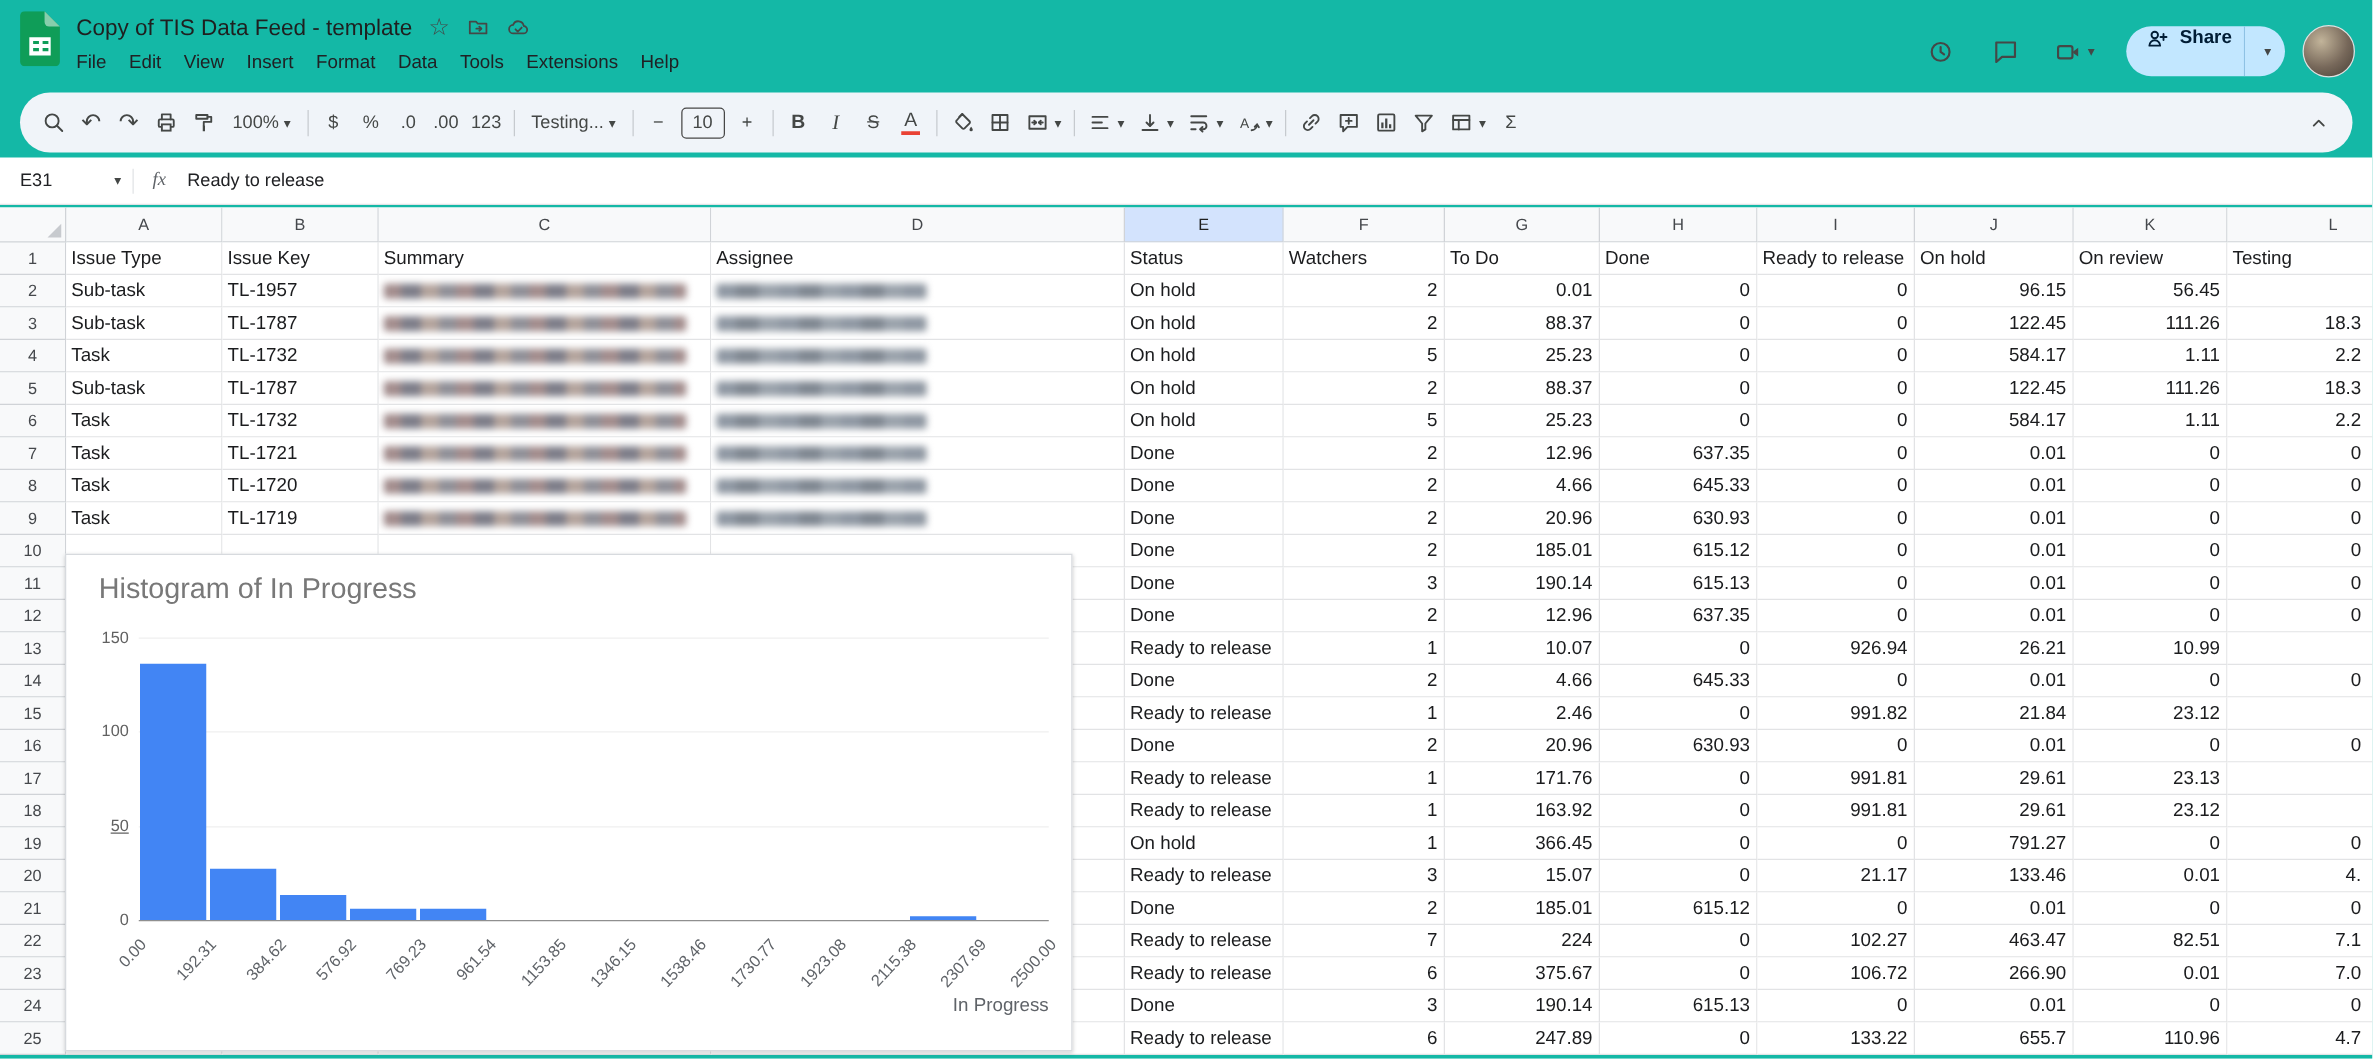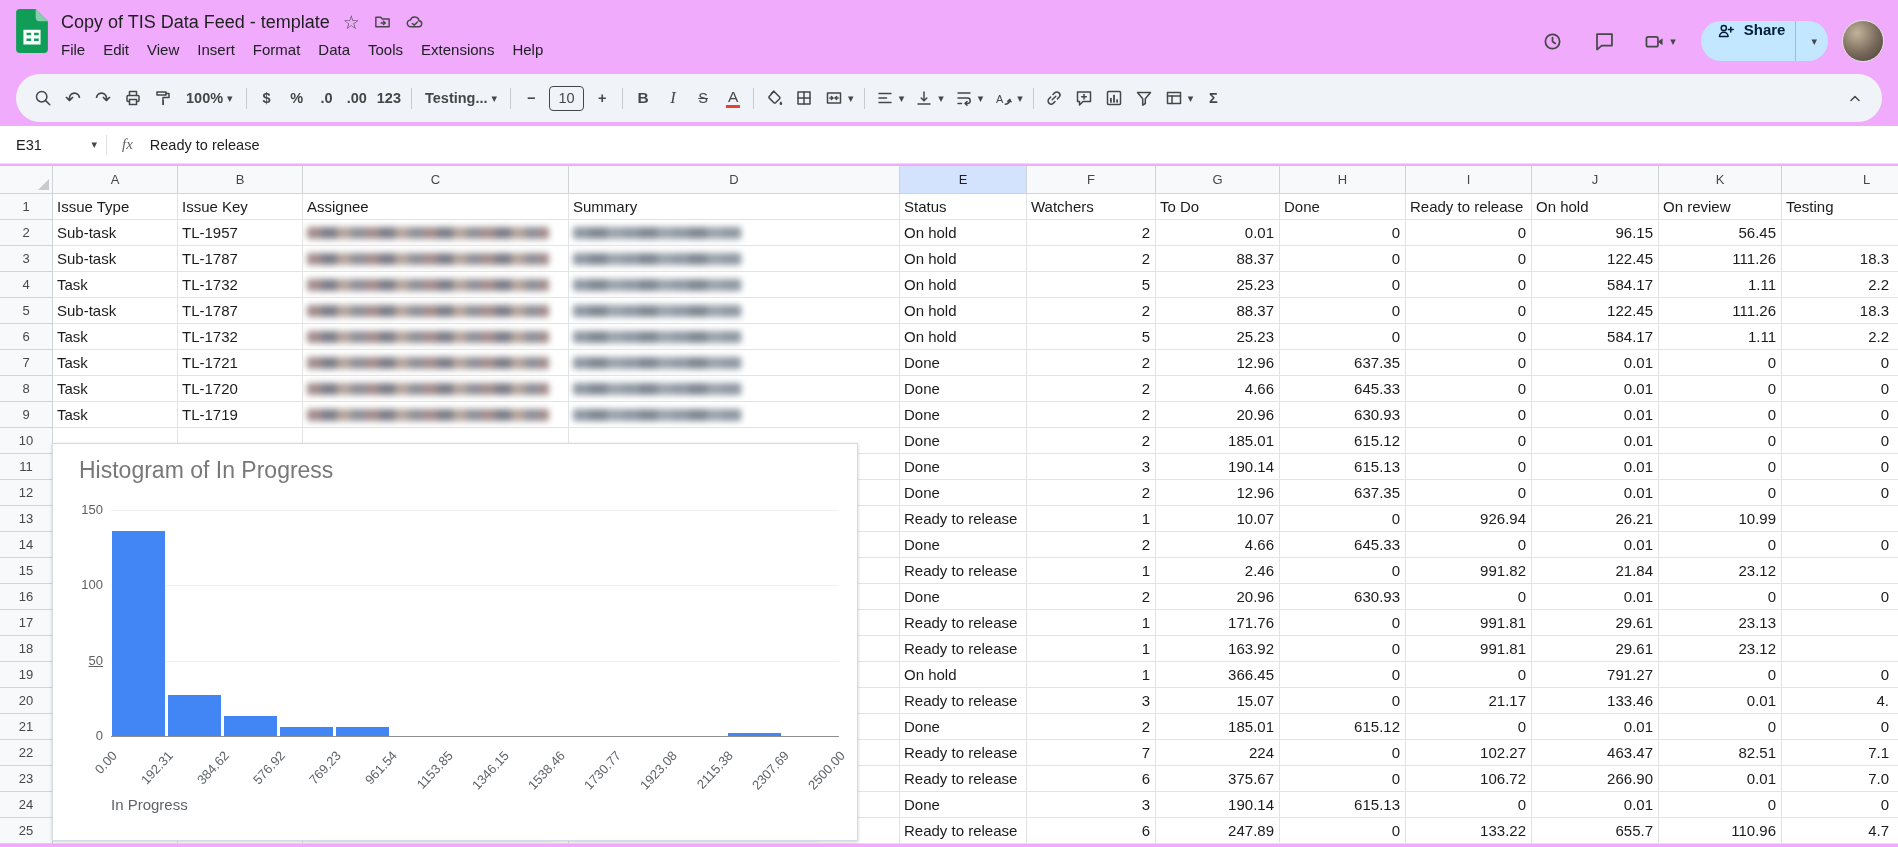--- a/index.html
+++ b/index.html
@@ -1,18 +1,18 @@
 <!DOCTYPE html>
 <html><head>
 <meta charset="utf-8">
 <style>
 *{box-sizing:border-box}
 html,body{margin:0;padding:0}
 body{width:1898px;height:847px;overflow:hidden;background:#fff;font-family:"Liberation Sans",sans-serif}
-.app{position:relative;width:1898px;height:847px;overflow:hidden;background:#f0abfc}
+.app{position:relative;width:1898px;height:847px;overflow:hidden;background:#14b8a6}
 
 
 .topbar{position:absolute;top:0;left:0;width:100%;height:72px;display:flex;justify-content:space-between;padding:7px 14px 0 16px}
 .tb-left{display:flex;gap:13px}
 .logo{margin-top:2px}
 .title-row{display:flex;align-items:center;gap:13px;height:30px}
 .doc-title{font-size:18px;color:#1f1f1f;white-space:nowrap}
 .title-ic{color:#444746;font-size:19px;line-height:1;display:flex;align-items:center}
 .title-ic .ic{width:19px;height:19px}
 .menu-row{display:flex;margin-left:-9px;margin-top:1px}
@@ -25,21 +25,21 @@
 .share{display:flex;align-items:flex-start;height:40px;background:#c2e7ff;border-radius:20px;padding-left:15px;color:#001d35;margin-left:8px}
 .share .ic{width:20px;height:20px}
 .share-label{font-size:15px;font-weight:bold;margin:0 10px 0 8px}
 .share-caret{height:40px;display:flex;align-items:center;padding:0 11px;border-left:1px solid #8ec2e4;border-radius:0 20px 20px 0}
 .avatar{width:42px;height:42px;border-radius:50%;background:radial-gradient(circle at 35% 30%,#c2b49a,#77685a 55%,#463e35);margin-left:6px;border:1px solid #e0e0e0}
 
 
 .toolbar{position:absolute;top:74px;left:16px;width:1866px;height:48px;background:#f0f4f9;border-radius:24px;display:flex;align-items:center;padding:0 12px;gap:1px}
 .tbtn{display:flex;align-items:center;justify-content:center;min-width:30px;height:32px;padding:0 5px;border-radius:6px;color:#444746;cursor:default}
 .glyph{font-size:19px;color:#444746;line-height:1}
-.tlabel{font-size:14.5px;font-weight:bold;color:#444746}
+.tlabel{font-size:14.5px;font-weight:normal;color:#444746}
 .tlabel.bold{font-weight:bold;font-size:15.5px}
 .tlabel.italic{font-style:italic;font-family:"Liberation Serif",serif;font-size:16.5px;font-weight:normal}
 .tlabel.strike{text-decoration:line-through;font-weight:normal}
 .a-color{border-bottom:3.5px solid #e94235;line-height:1.1;padding:0 2px;font-weight:normal;font-size:15.5px}
 .sizebox{border:1.5px solid #474747;border-radius:4px;min-width:35px;height:25px;margin:0 3px}
 .sizebox .tlabel{font-weight:normal}
 .tbtn-dropdown{padding:0 8px}
 .tsep{width:1px;height:21px;background:#c6cacf;margin:0 5px;flex:none}
 .tspacer{flex:1}
 .icwrap{display:flex}
@@ -70,21 +70,21 @@
 
 
 .chart-card{position:absolute;left:52px;top:443px;width:806px;height:398px;background:#fff;border:1px solid #d7dade;box-shadow:0 1px 3px rgba(60,64,67,.25);z-index:6}
 .chart-title{position:absolute;left:26px;top:13px;font-size:23px;color:#787878}
 .chart-plot{position:absolute;left:0;top:0;right:0;bottom:0}
 .gline{position:absolute;height:1px;background:#f0f0f0}
 .axis{position:absolute;height:1px;background:#8f8f8f}
 .bar{position:absolute}
 .ytick{position:absolute;left:8px;width:42px;text-align:right;font-size:13px;color:#616161}
 .xtick{position:absolute;width:64px;text-align:right;transform:rotate(-47deg);transform-origin:100% 0;font-size:13px;color:#5f6368;white-space:nowrap}
-.xlabel{position:absolute;left:58px;width:728px;top:352px;text-align:left;font-size:15px;color:#5f6368}
+.xlabel{position:absolute;left:58px;width:728px;top:352px;text-align:right;font-size:15px;color:#5f6368}
 </style>
 </head>
 <body>
 
 <div class="app">
 
   <header class="topbar">
     <div class="tb-left">
       <div class="logo">
         <svg width="32" height="44" viewBox="0 0 26 36">
@@ -400,22 +400,22 @@
       <div class="hd">F</div>
       <div class="hd">G</div>
       <div class="hd">H</div>
       <div class="hd">I</div>
       <div class="hd">J</div>
       <div class="hd">K</div>
       <div class="hd">L</div>
       <div class="hd">1</div>
       <div class="c">Issue Type</div>
       <div class="c">Issue Key</div>
+      <div class="c">Summary</div>
       <div class="c">Assignee</div>
-      <div class="c">Summary</div>
       <div class="c">Status</div>
       <div class="c">Watchers</div>
       <div class="c">To Do</div>
       <div class="c">Done</div>
       <div class="c">Ready to release</div>
       <div class="c">On hold</div>
       <div class="c">On review</div>
       <div class="c">Testing</div>
       <div class="hd">2</div>
       <div class="c">Sub-task</div>

